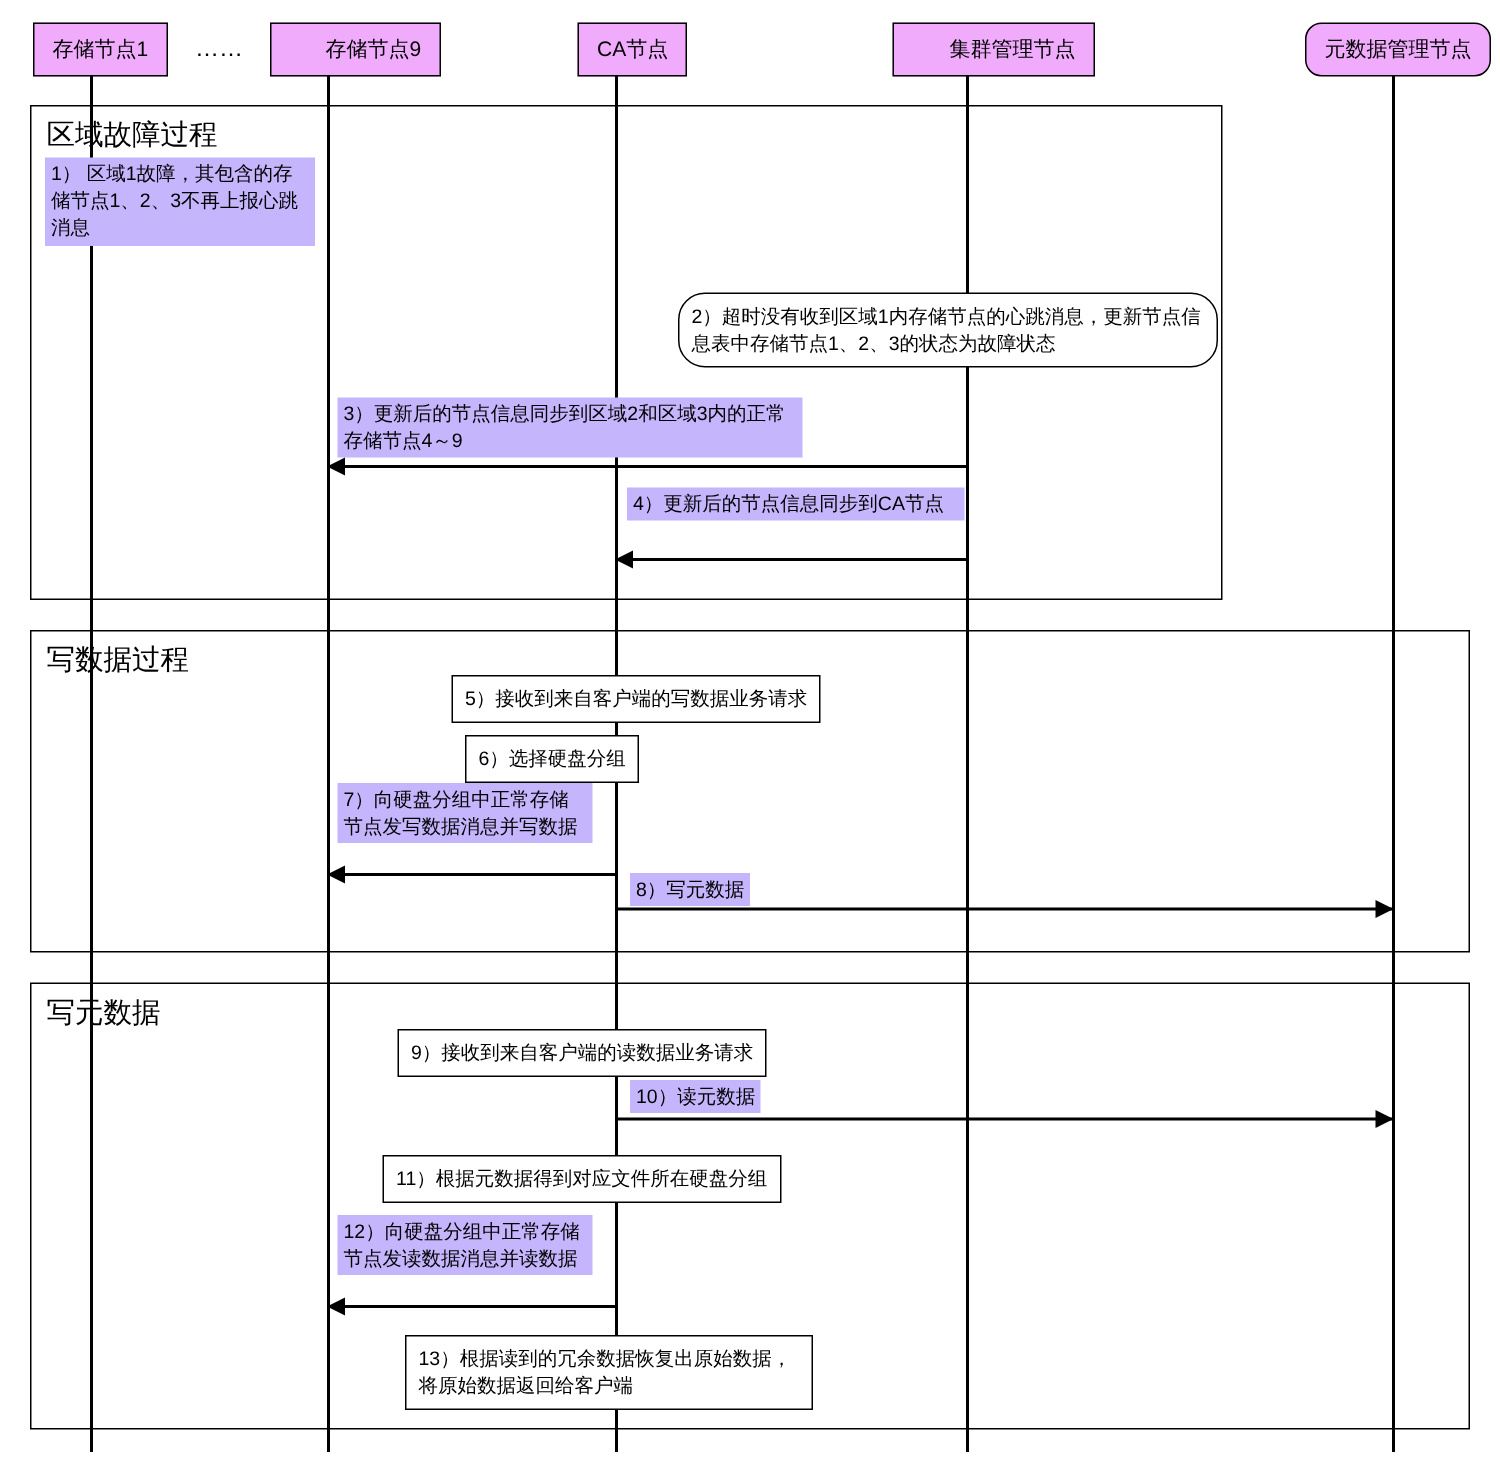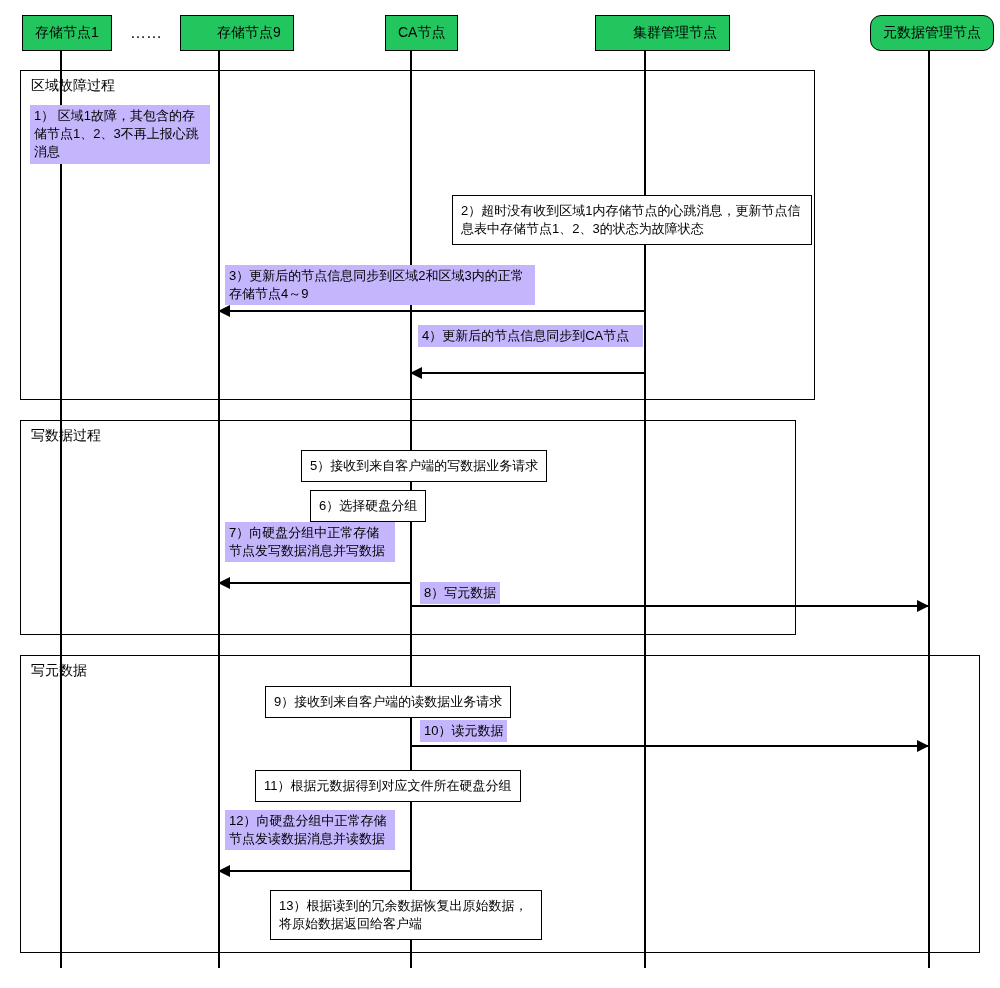--- a/index.html
+++ b/index.html
@@ -9,21 +9,21 @@
       font-size: 14px;
       width: 1000px;
       height: 988px;
       position: relative;
     }
     .participant {
       position: absolute;
       top: 15px;
       border: 1.5px solid #000;
       padding: 8px 12px;
-      background: #22c55e;
+      background: #f0abfc;
       text-align: center;
       white-space: nowrap;
     }
     .ellipsis {
       position: absolute;
       top: 24px;
       font-size: 16px;
     }
     .lifeline {
       position: absolute;
@@ -34,21 +34,21 @@
     }
     .group-box {
       position: absolute;
       border: 1.5px solid #000;
       left: 20px;
     }
     .group-title {
       position: absolute;
       top: 6px;
       left: 10px;
-      font-size: 14px;
+      font-size: 19px;
     }
     .note {
       position: absolute;
       border: 1.5px solid #000;
       background: #fff;
       padding: 6px 8px;
       font-size: 13px;
       line-height: 1.4;
     }
     .message-label {
@@ -97,29 +97,29 @@
 <div class="lifeline" style="left:410px;"></div>
 <div class="lifeline" style="left:644px;"></div>
 <div class="lifeline" style="left:928px;"></div>
 
 <div class="group-box" style="top:70px; height:330px; width:795px;">
   <div class="group-title">区域故障过程</div>
 </div>
 
 <div class="message-label" style="left:30px; top:105px; width:180px; border:none;">1） 区域1故障，其包含的存储节点1、2、3不再上报心跳消息</div>
 
-<div class="note" style="left:452px; top:195px; width:360px;">2）超时没有收到区域1内存储节点的心跳消息，更新节点信息表中存储节点1、2、3的状态为故障状态</div>
+<div class="note" style="left:452px; top:195px; width:360px;border-radius:18px;">2）超时没有收到区域1内存储节点的心跳消息，更新节点信息表中存储节点1、2、3的状态为故障状态</div>
 
 <div class="message-label" style="left:225px; top:265px; width:310px;">3）更新后的节点信息同步到区域2和区域3内的正常存储节点4～9</div>
 <div class="arrow left" style="left:219px; top:310px; width:425px;"></div>
 
 <div class="message-label" style="left:418px; top:325px; width:225px;">4）更新后的节点信息同步到CA节点</div>
 <div class="arrow left" style="left:411px; top:372px; width:233px;"></div>
 
-<div class="group-box" style="top:420px; height:215px; width:776px;">
+<div class="group-box" style="top:420px; height:215px; width:960px;">
   <div class="group-title">写数据过程</div>
 </div>
 
 <div class="note" style="left:265px; top:450px;margin-left:36px;">5）接收到来自客户端的写数据业务请求</div>
 <div class="note" style="left:310px; top:490px;">6）选择硬盘分组</div>
 
 <div class="message-label" style="left:225px; top:522px; width:170px;">7）向硬盘分组中正常存储节点发写数据消息并写数据</div>
 <div class="arrow left" style="left:219px; top:582px; width:191px;"></div>
 
 <div class="message-label" style="left:420px; top:582px;">8）写元数据</div>

